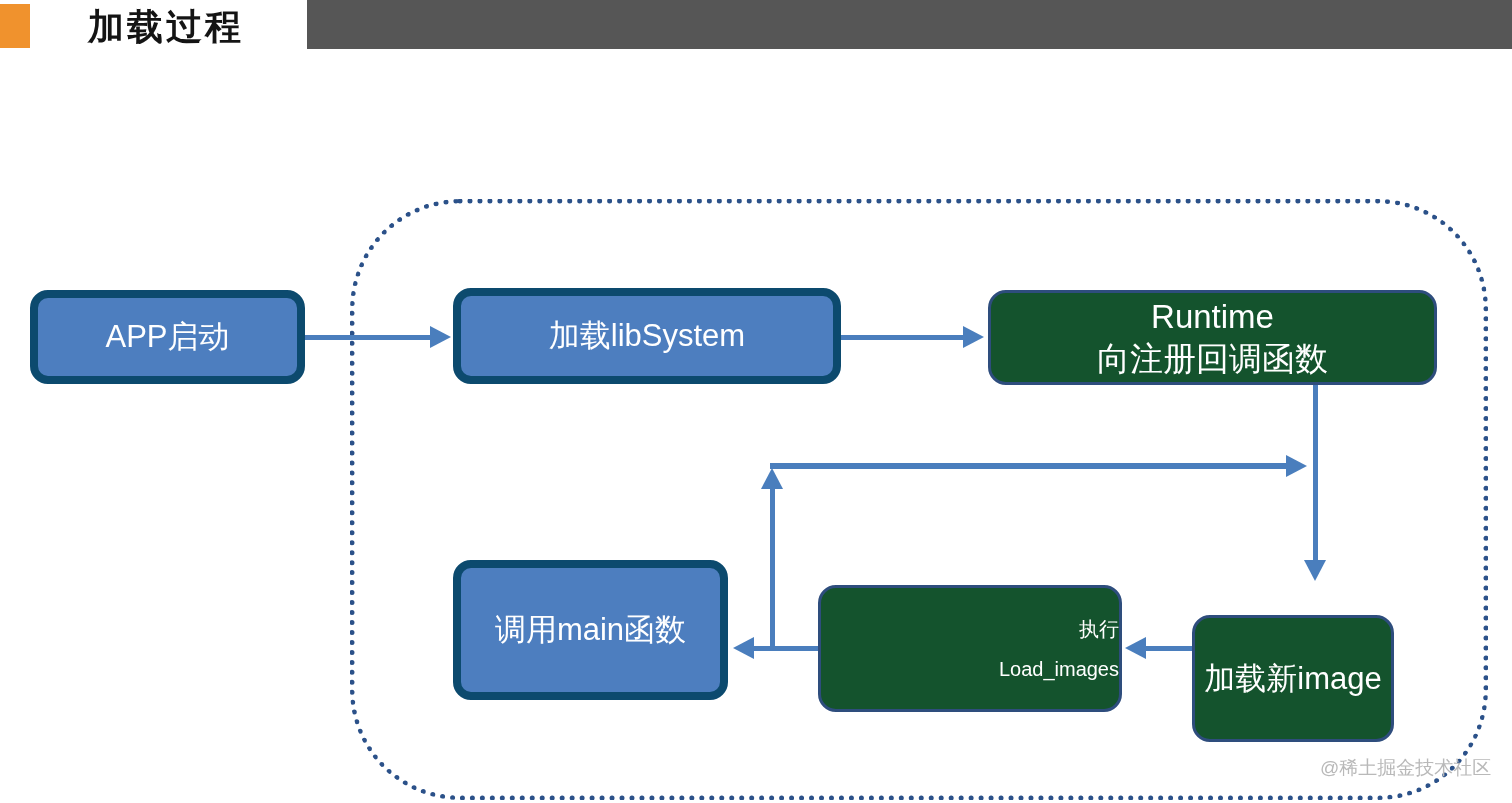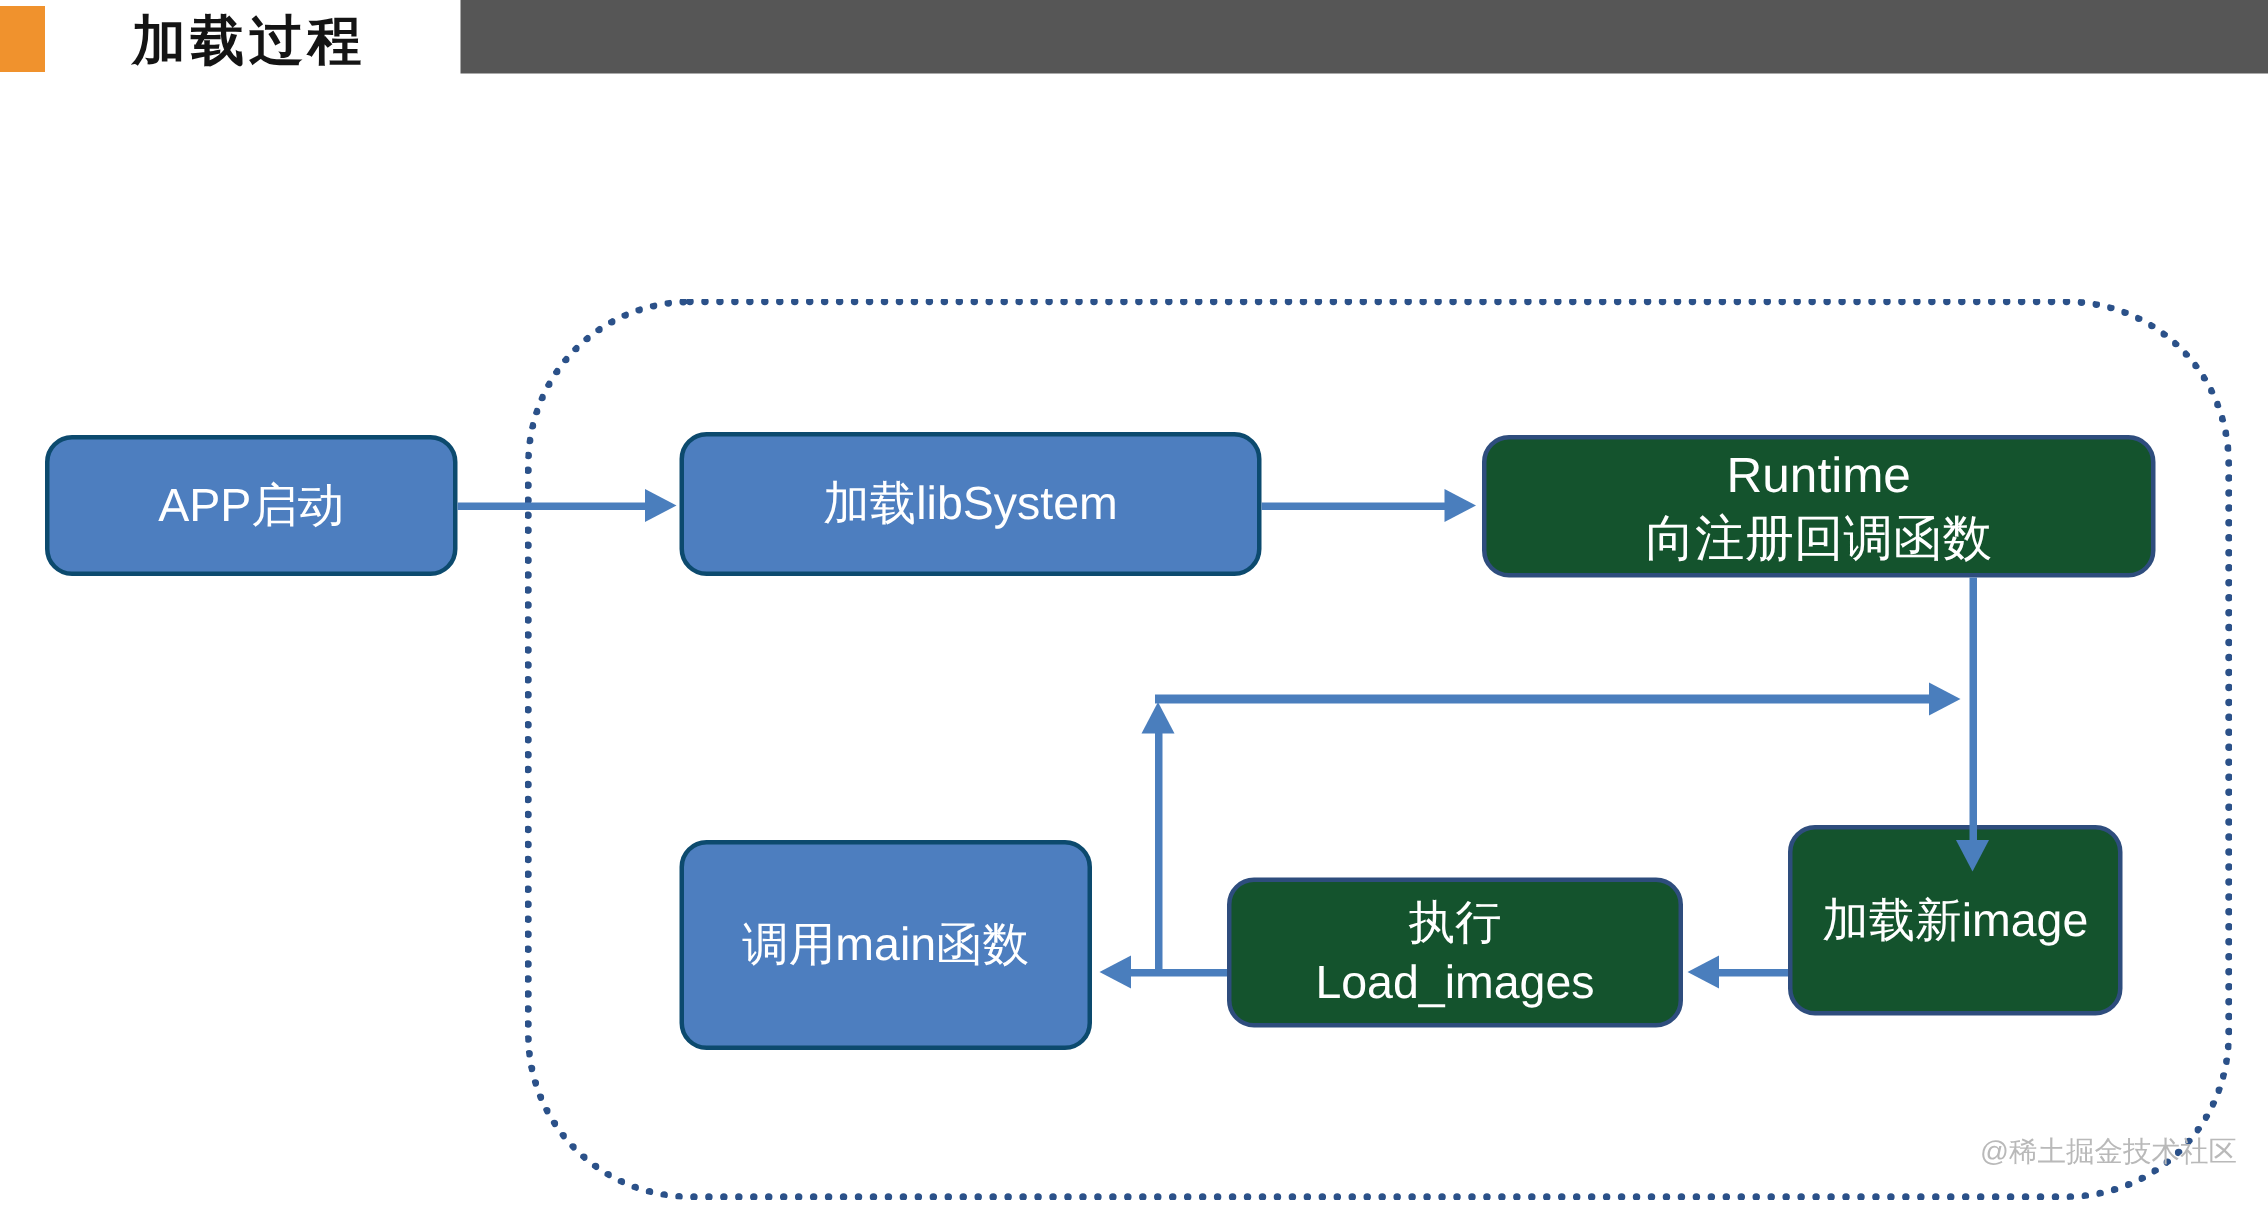--- a/index.html
+++ b/index.html
@@ -27,28 +27,28 @@
   
   .dashed-frame{
     position:absolute;left:350px;top:199px;width:1138px;height:601px;
     border:5px dotted #2b5189;border-radius:110px;box-sizing:border-box;
   }
   
   .node{
     position:absolute;display:flex;flex-direction:column;align-items:center;justify-content:center;
     color:#fff;text-align:center;box-sizing:border-box;border-radius:18px;white-space:nowrap;
   }
-  .node.blue{background:#4d7ebf;border:3px solid #0c4a6e;justify-content:center;}
+  .node.blue{background:#4d7ebf;border:8px solid #0c4a6e;justify-content:center;}
   .node.red{background:#14532d;border:3px solid #2e4d7d;}
   #node-app{left:30px;top:290px;width:275px;height:94px;font-size:31px;}
   #node-libsystem{left:453px;top:288px;width:388px;height:96px;font-size:31px;}
   #node-runtime{left:988px;top:290px;width:449px;height:95px;font-size:33px;line-height:42px;}
   #node-main{left:453px;top:560px;width:275px;height:140px;font-size:31px;}
-  #node-mapimages{left:818px;top:585px;width:304px;height:100px;font-size:31px;line-height:40px;}
-  #node-newimage{left:1192px;top:550px;width:223px;height:127px;font-size:31px;}
+  #node-mapimages{left:818px;top:585px;width:304px;height:127px;font-size:20px;line-height:40px;align-items:flex-end;}
+  #node-newimage{left:1192px;top:615px;width:202px;height:127px;font-size:31px;}
   
   .shaft{position:absolute;background:#4a7ebd;}
   .head{position:absolute;width:0;height:0;}
   .head.right{border-top:11px solid transparent;border-bottom:11px solid transparent;border-left:21px solid #4a7ebd;}
   .head.left{border-top:11px solid transparent;border-bottom:11px solid transparent;border-right:21px solid #4a7ebd;}
   .head.down{border-left:11px solid transparent;border-right:11px solid transparent;border-top:21px solid #4a7ebd;}
   .head.up{border-left:11px solid transparent;border-right:11px solid transparent;border-bottom:21px solid #4a7ebd;}
   
   #a1-shaft{left:305px;top:335px;width:127px;height:5px;}
   #a1-head{left:430px;top:326px;}

